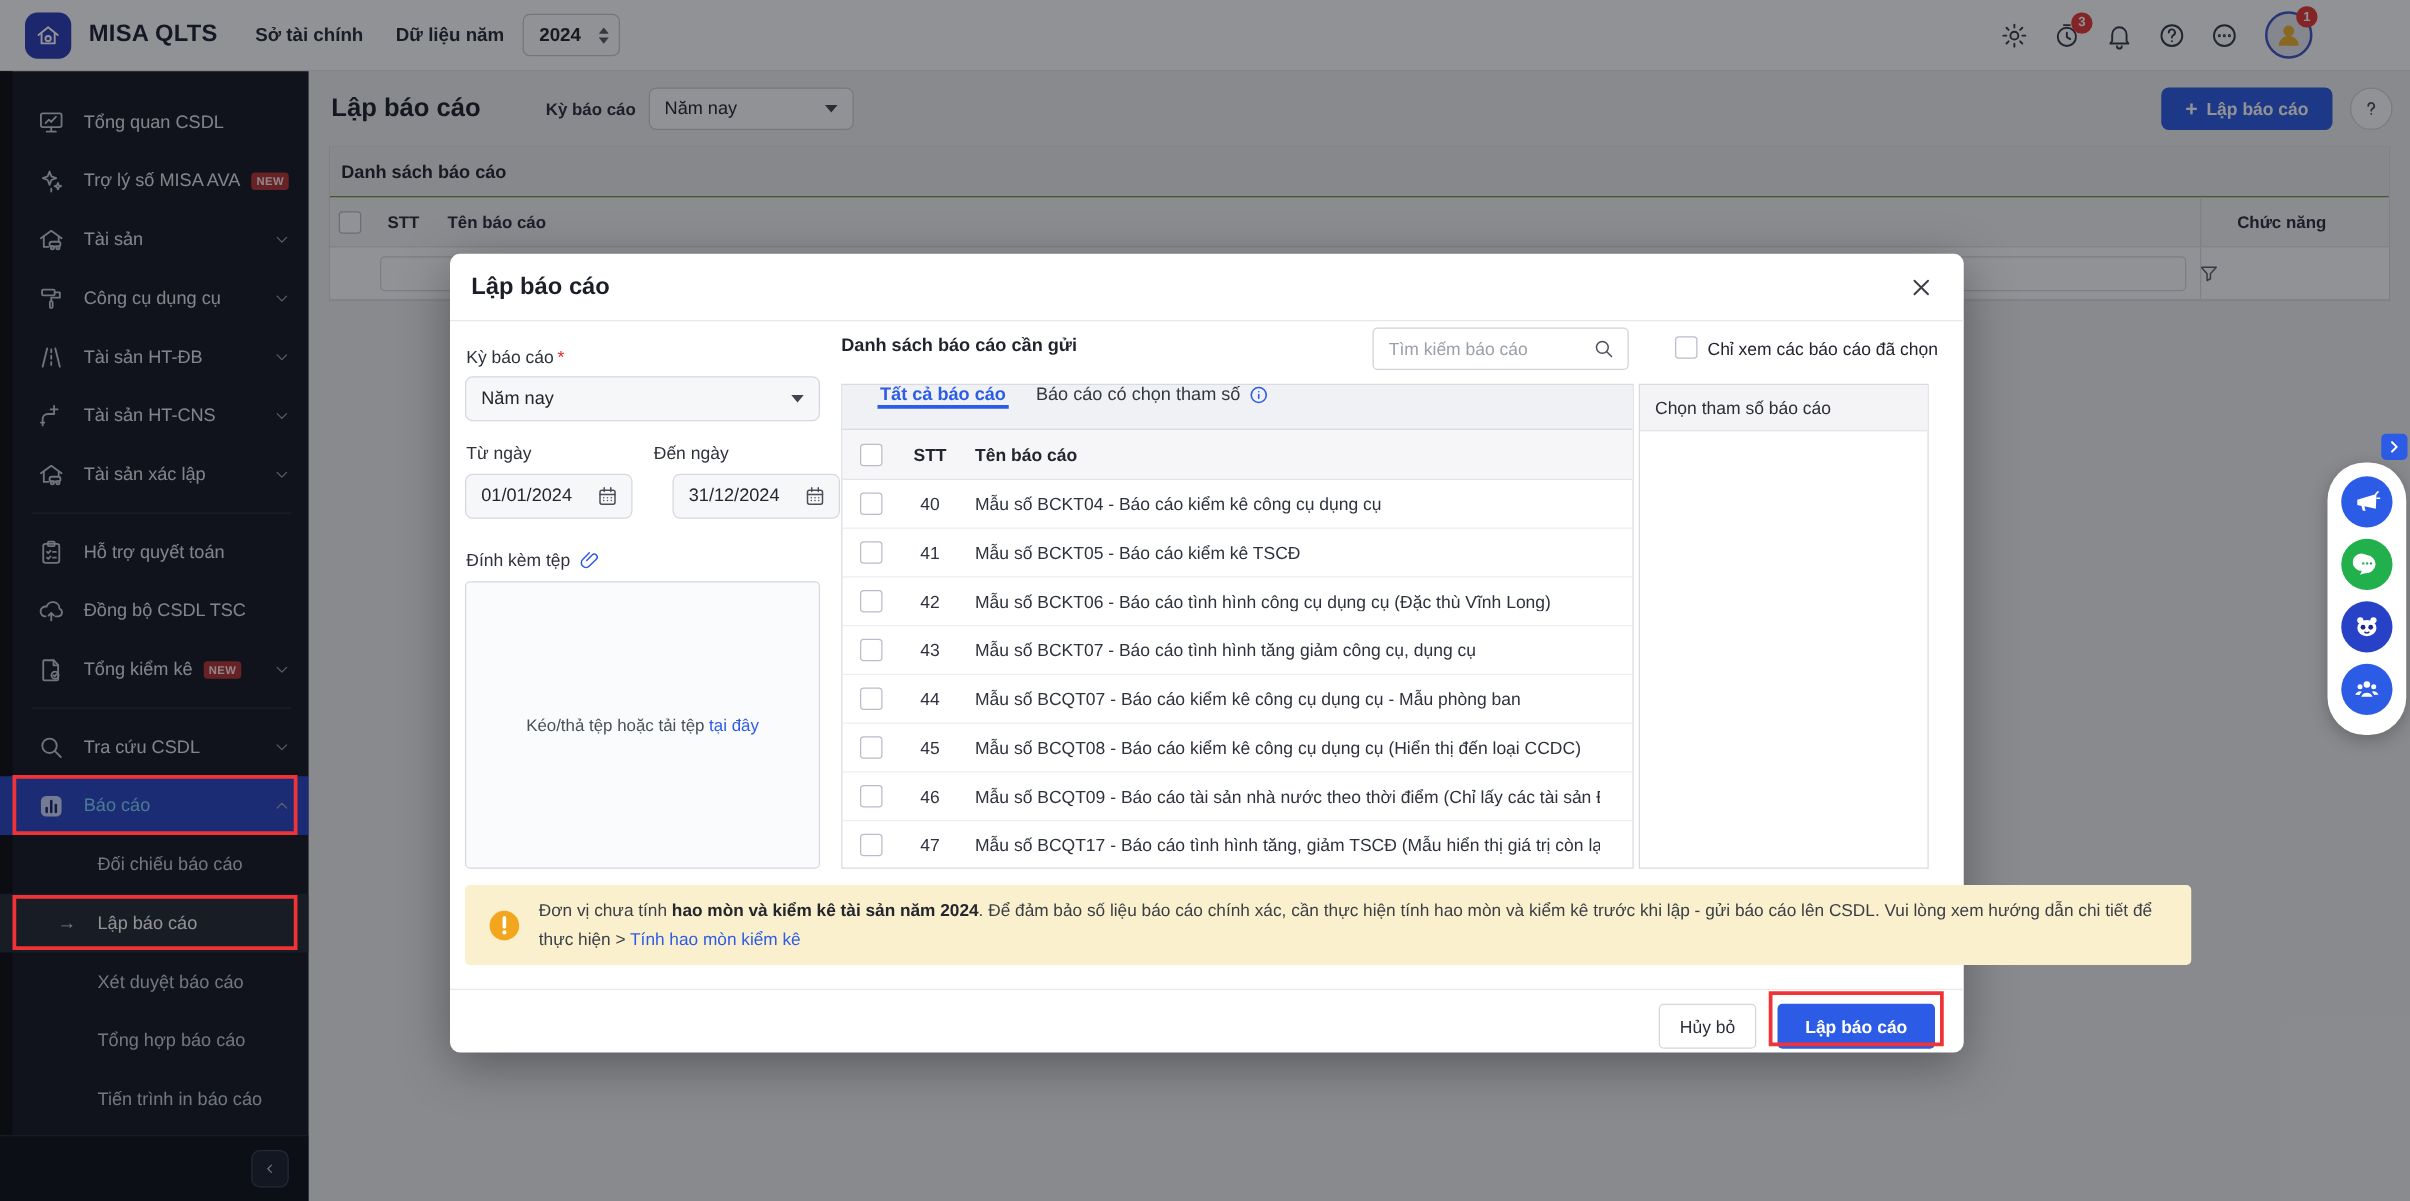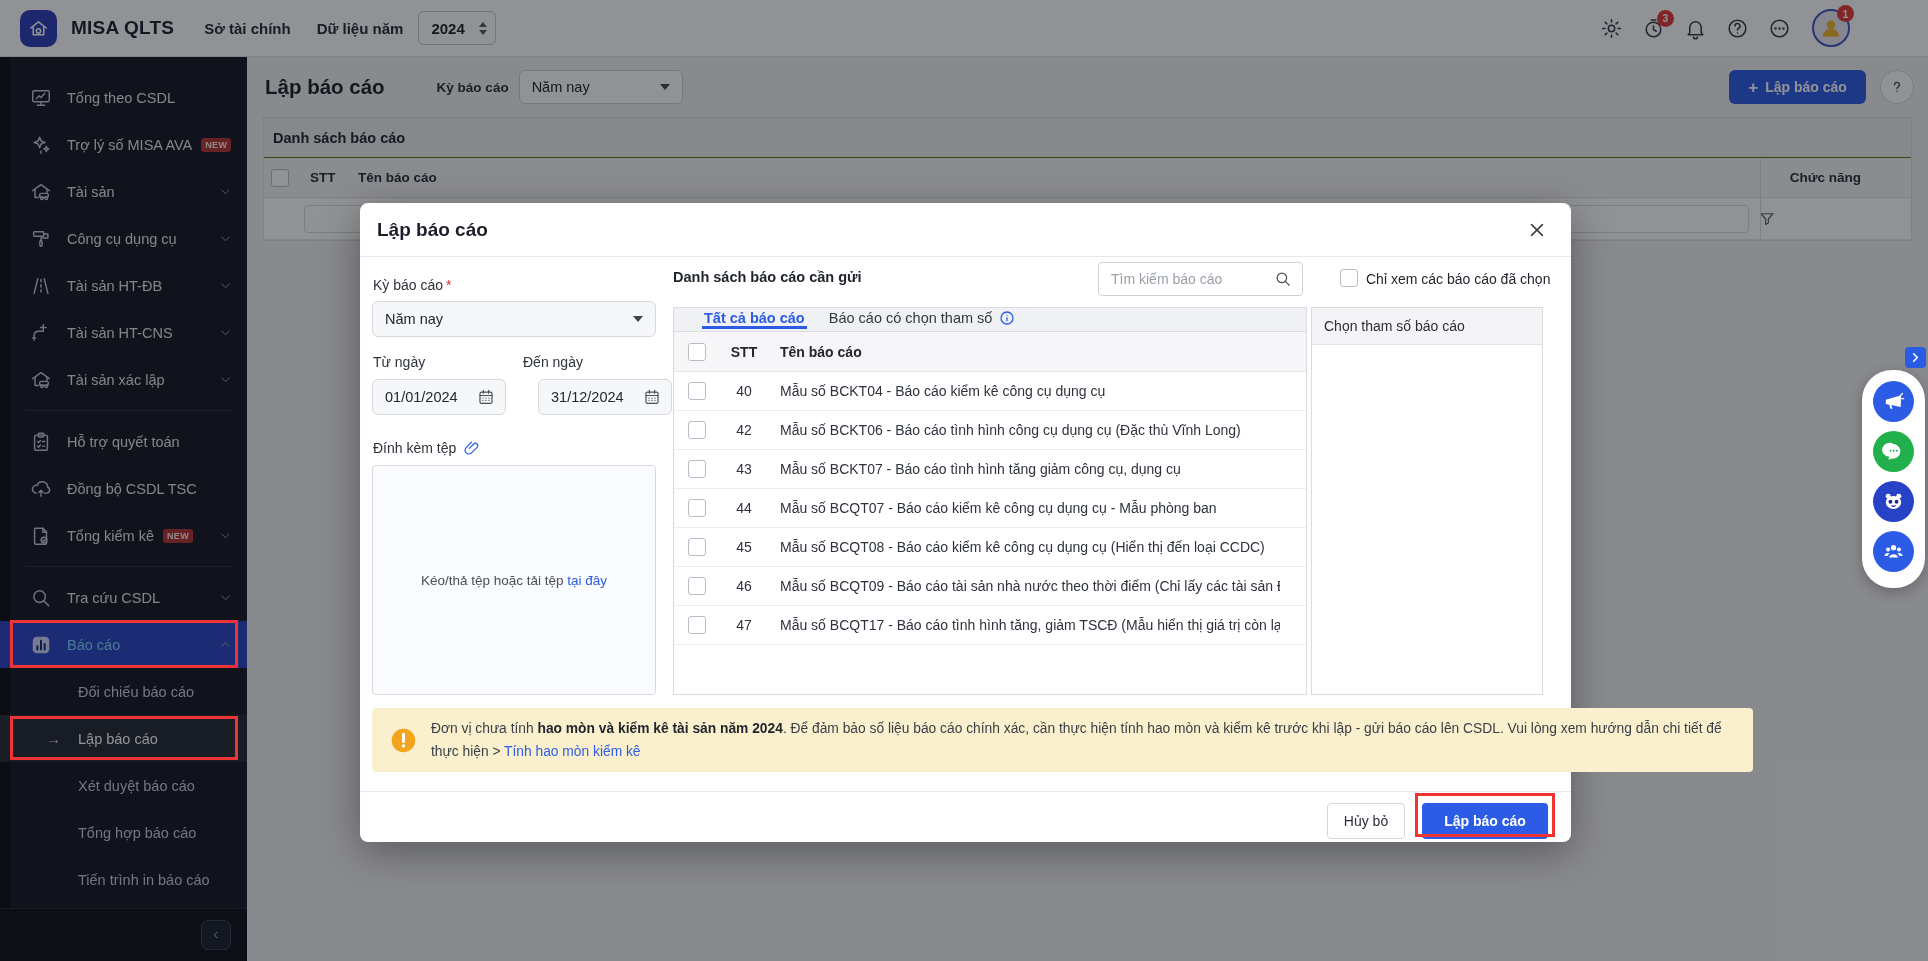--- a/index.html
+++ b/index.html
@@ -119,22 +119,22 @@
   .m-search { position:absolute; left:738px; top:59px; width:205px; height:34px; border:1px solid #cfd2d8;
     border-radius:4px; display:flex; align-items:center; padding:0 10px 0 12px; background:#fff;}
   .m-search input { border:none; outline:none; flex:1; min-width:0; font-size:14px; color:#23262e;
     font-family:inherit; background:transparent;}
   .m-search input::placeholder { color:#9aa0a9;}
   .m-search .mag { width:18px; height:18px; color:#4a4f59; cursor:pointer;}
   .m-onlycb { position:absolute; left:980px; top:66px;}
   .m-onlylabel { position:absolute; left:1006px; top:68px; font-size:14px; color:#23262e; cursor:pointer;}
   .tabs-block { position:absolute; left:313px; top:104px; width:634px; height:388px;
     border:1px solid #d9dbe0; background:#fff;}
-  .tabbar { height:24px; background:#f0f1f4; border-bottom:1px solid #d9dbe0; display:flex;
-    align-items:center; padding-left:28px;}
+  .tabbar { height:36px; background:#f0f1f4; border-bottom:1px solid #d9dbe0; display:flex;
+    align-items:flex-start; padding-left:28px;}
   .tab { display:flex; align-items:center; gap:7px; font-size:14.5px; color:#33373f; cursor:pointer;
     border-bottom:3px solid transparent; padding:0 2px;}
   .tab.active { color:#2c5ce5; font-weight:bold; border-bottom-color:#2c5ce5;}
   .tab + .tab { margin-left:20px;}
   .info-i { width:16px; height:16px; color:#2c5ce5;}
   .m-thead { height:40px; background:#f6f6f8; border-bottom:1px solid #e3e4e8; display:flex;
     align-items:center; font-size:14px; font-weight:bold; color:#22262e;}
   .m-thead .cb { margin-left:14px;}
   .m-col-stt { margin-left:18px; width:40px; text-align:center;}
   .m-col-name { margin-left:16px;}
@@ -253,21 +253,21 @@
     <div>
 
     <div class="sitem">
           <span class="sicon" data-icon="monitor">
             <svg viewBox="0 0 24 24" fill="none" stroke="currentColor" stroke-width="1.6" stroke-linecap="round" stroke-linejoin="round">
               <rect x="3" y="4" width="18" height="12" rx="1.6"></rect>
               <path d="M7 12.5l3-3 2 2 4-4.5"></path>
               <path d="M12 16v4M8 20h8"></path>
             </svg>
           </span>
-          <span class="slabel">Tổng theo CSDL</span>
+          <span class="slabel">Tổng quan CSDL</span>
 
         </div>
         <div class="sitem">
           <span class="sicon" data-icon="sparkles">
             <svg viewBox="0 0 24 24" fill="none" stroke="currentColor" stroke-width="1.6" stroke-linecap="round" stroke-linejoin="round">
               <path d="M10.5 3.5l1.6 4.2 4.2 1.6-4.2 1.6-1.6 4.2-1.6-4.2-4.2-1.6 4.2-1.6z"></path>
               <path d="M17.8 13.5l.8 2 2 .8-2 .8-.8 2-.8-2-2-.8 2-.8z"></path>
               <path d="M12 18.5v2.5"></path>
             </svg>
           </span>
@@ -589,20 +589,25 @@
     </div>
     <div class="m-rows">
 
     <div class="trow">
           <span class="cb"></span>
           <span class="t-stt">40</span>
           <span class="t-name">Mẫu số BCKT04 - Báo cáo kiểm kê công cụ dụng cụ</span>
         </div>
         <div class="trow">
           <span class="cb"></span>
+          <span class="t-stt">41</span>
+          <span class="t-name">Mẫu số BCKT05 - Báo cáo kiểm kê TSCĐ</span>
+        </div>
+        <div class="trow">
+          <span class="cb"></span>
           <span class="t-stt">42</span>
           <span class="t-name">Mẫu số BCKT06 - Báo cáo tình hình công cụ dụng cụ (Đặc thù Vĩnh Long)</span>
         </div>
         <div class="trow">
           <span class="cb"></span>
           <span class="t-stt">43</span>
           <span class="t-name">Mẫu số BCKT07 - Báo cáo tình hình tăng giảm công cụ, dụng cụ</span>
         </div>
         <div class="trow">
           <span class="cb"></span>

